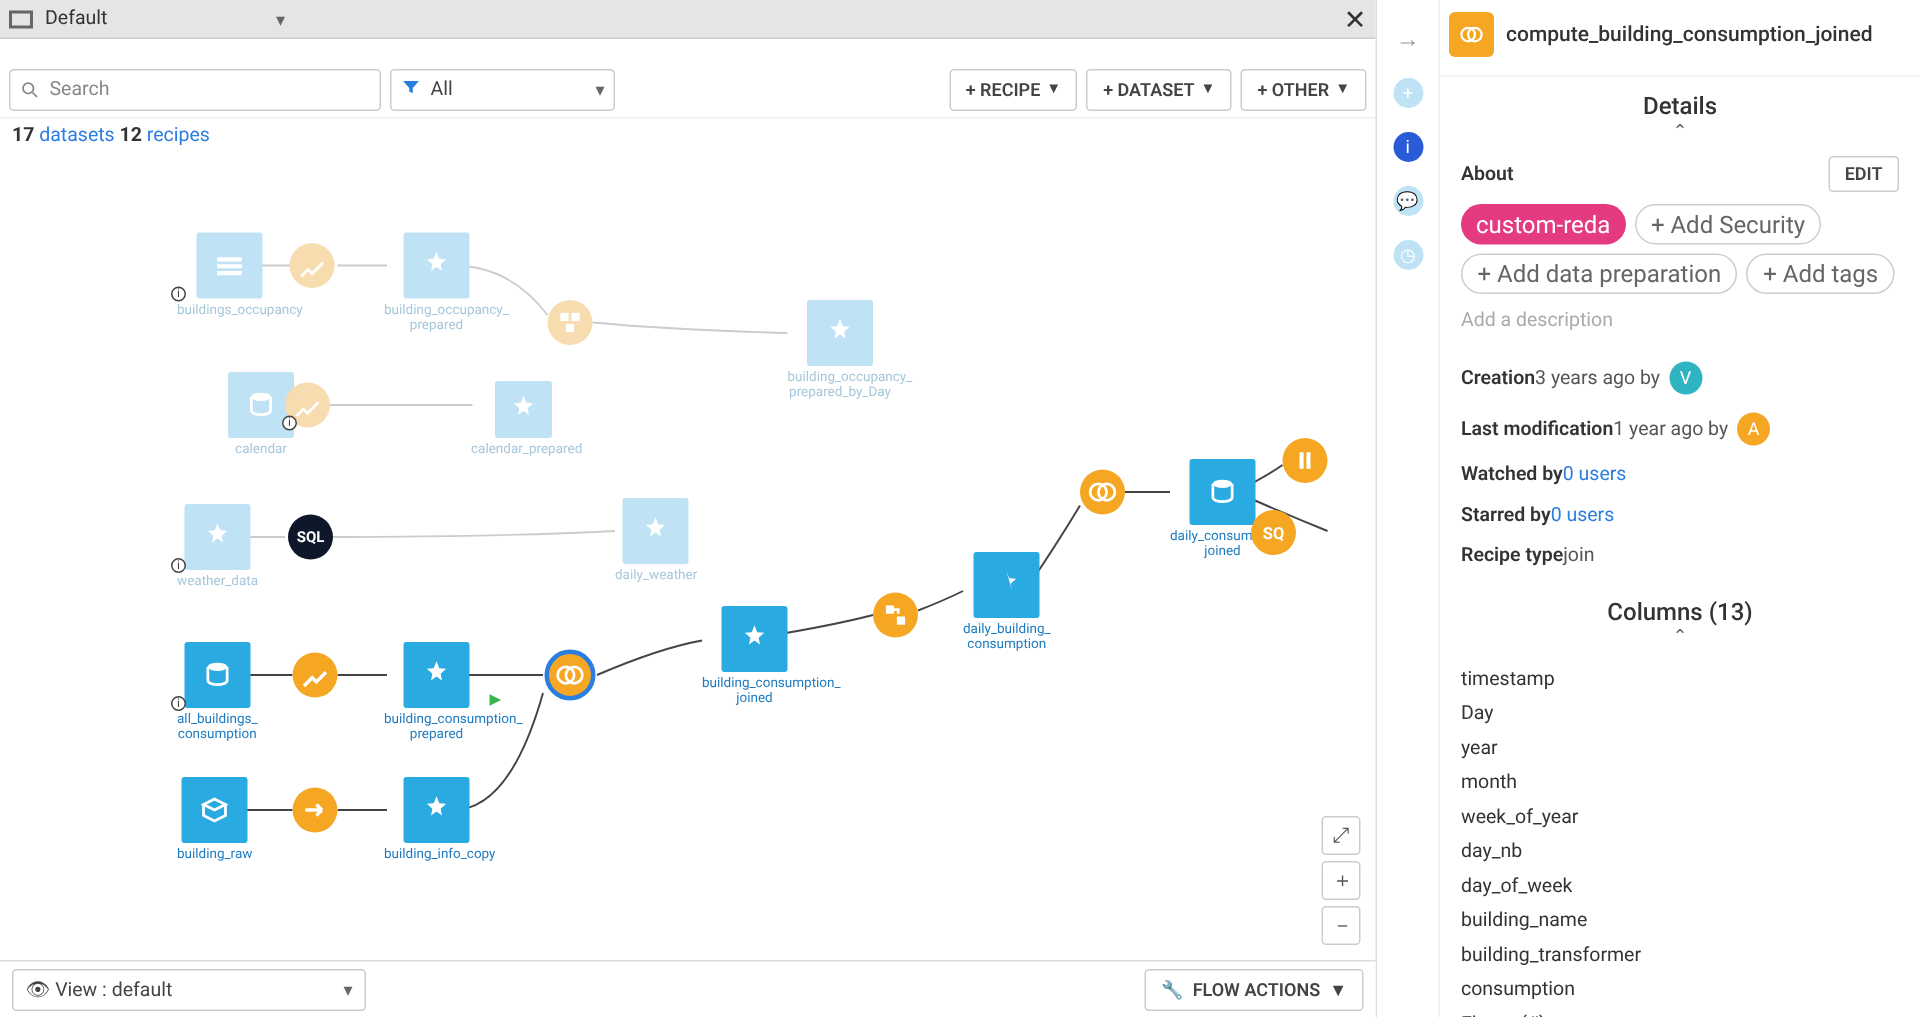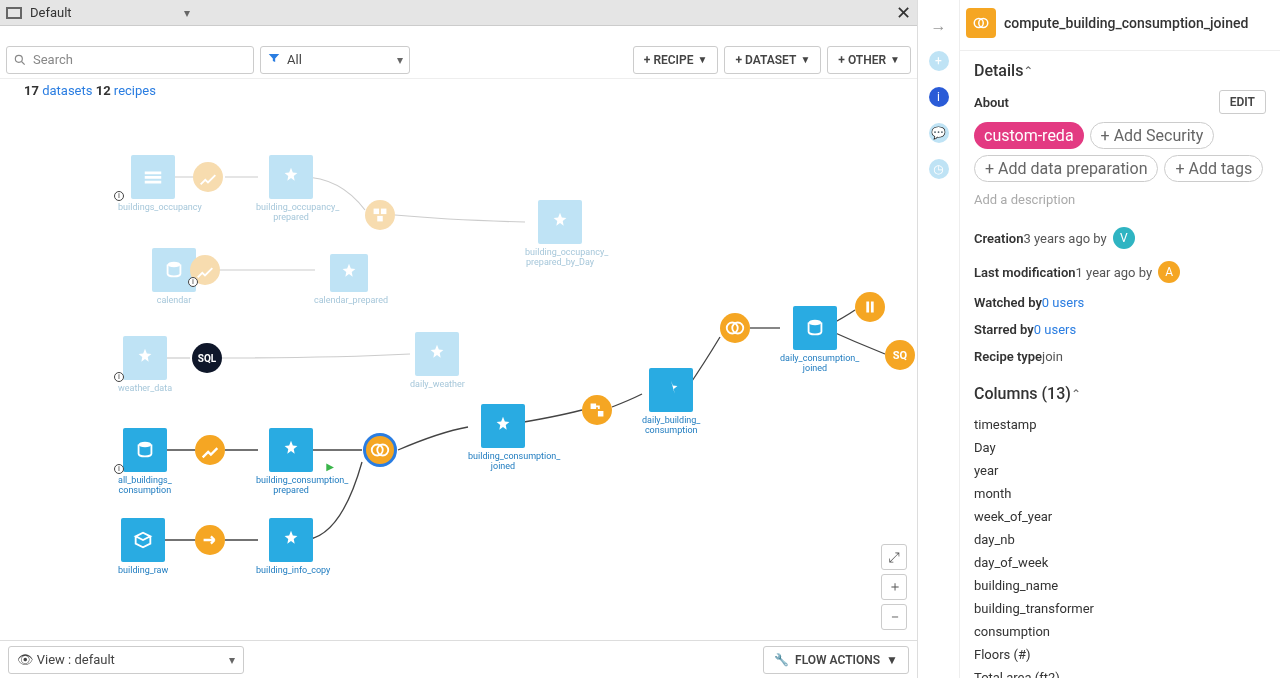--- a/index.html
+++ b/index.html
@@ -11,21 +11,21 @@
   .titlebar .close { margin-left: auto; font-size: 18px; color: #333; cursor: pointer; }
   .toolbar { height: 38px; display: flex; align-items: center; padding: 4px 6px; gap: 6px; border-bottom: 1px solid #eee; margin-top: 15px; }
   .search-wrap { display: flex; align-items: center; border: 1px solid #ccc; border-radius: 3px; height: 28px; width: 248px; padding: 0 6px; color: #888; font-size: 13px; }
   .search-wrap svg { flex: 0 0 14px; }
   .search-wrap span { margin-left: 6px; }
   .filter-wrap { display: flex; align-items: center; border: 1px solid #ccc; border-radius: 3px; height: 28px; width: 150px; padding: 0 6px; color: #444; font-size: 13px; gap: 6px; }
   .filter-wrap .filter-icon { color: #2a7de1; }
   .tool-spacer { flex: 1; }
   .tool-btn { border: 1px solid #ccc; border-radius: 3px; height: 28px; padding: 0 10px; font-size: 12px; font-weight: 600; color: #444; display: flex; align-items: center; gap: 4px; background: #fff; }
   .tool-btn .caret { font-size: 10px; }
-  .counts { padding: 4px 8px; font-size: 13px; color: #333; margin-left: 16px; }
+  .counts { padding: 4px 8px; font-size: 13px; color: #333; }
   .counts a { color: #2a7de1; text-decoration: none; }
   .canvas { flex: 1; position: relative; overflow: hidden; }
   .canvas svg.edges { position: absolute; inset: 0; pointer-events: none; }
   .node { position: absolute; text-align: center; font-size: 9px; color: #3b9bd4; }
   .node .sq { width: 44px; height: 44px; border-radius: 2px; display: flex; align-items: center; justify-content: center; margin: 0 auto 3px; }
   .node .sq.sm { width: 38px; height: 38px; }
   .node.active .sq { background: #29abe2; }
   .node.faded .sq { background: #bfe3f5; }
   .node.faded { color: #a6c7da; }
   .node .lbl { line-height: 1.15; max-width: 70px; margin: 0 auto; }
@@ -42,21 +42,21 @@
   .flow-actions { margin-left:auto; border:1px solid #ccc; border-radius:3px; height:28px; padding:0 10px; font-size:12px; font-weight:600; color:#444; display:flex; align-items:center; gap:6px; background:#fff;}
   
   .rail { width: 42px; background:#fff; display:flex; flex-direction:column; align-items:center; gap:16px; padding-top:16px; border-right:1px solid #eee;}
   .rail .pill { width:20px; height:20px; border-radius:50%; display:flex; align-items:center; justify-content:center; font-size:12px; color:#fff;}
   .rail .arrow { color:#999; font-size:16px; }
   .side { width: 320px; height:100%; overflow:hidden; display:flex; flex-direction:column; font-size:13px; color:#333;}
   .side-header { display:flex; align-items:center; gap:8px; padding:8px 10px 12px 6px; border-bottom:1px solid #eee; }
   .side-header .iconbox { width:30px; height:30px; border-radius:4px; background:#f5a623; display:flex; align-items:center; justify-content:center; }
   .side-header .title { font-size:14px; font-weight:500; color:#333; }
   .side-section { padding: 10px 14px 4px; }
-  .side-section h3 { margin:0 0 10px; font-size:16px; font-weight:500; display:flex; justify-content:flex-start; align-items:center; }
+  .side-section h3 { margin:0 0 10px; font-size:16px; font-weight:500; display:flex; justify-content:flex-end; align-items:center;flex-direction:column; }
   .about-row { display:flex; justify-content:space-between; align-items:center; margin-bottom:8px;}
   .about-row .lbl { font-weight:600; }
   .edit-btn { border:1px solid #ccc; border-radius:3px; padding:4px 10px; font-size:12px; font-weight:600; color:#444; background:#fff;}
   .chips { display:flex; flex-wrap:wrap; gap:6px; margin-bottom:10px;}
   .chip { border-radius: 14px; padding:3px 10px; font-size:16px; display:inline-flex; align-items:center; }
   .chip.pink { background:#e33a82; color:#fff; }
   .chip.ghost { border:1px solid #ccc; color:#666; background:#fff;}
   .desc-placeholder { color:#aaa; margin: 8px 0 14px; }
   .kv { display:flex; justify-content:flex-start; align-items:center; padding:6px 0; font-size:13px; }
   .kv .k { font-weight:600; }
@@ -296,21 +296,21 @@
           </svg>
         </div>
       <div class="lbl" style="color:#1e7bbf">daily_consumption_<br>joined</div>
     </div>
     <div class="recipe orange" style="left:855px; top:190px;">
       <svg viewBox="0 0 24 24">
           <rect x="8" y="6" width="3" height="12" fill="#fff"></rect>
           <rect x="13" y="6" width="3" height="12" fill="#fff"></rect>
         </svg>
     </div>
-    <div class="recipe orange" style="left:885px; top:238px; font-size:11px; color:#fff; font-weight:700;">SQ</div>
+    <div class="recipe orange" style="left:834px; top:238px; font-size:11px; color:#fff; font-weight:700;">SQ</div>
 
     <div class="node active" style="left:118px; top:416px;">
       <div class="sq">
           <svg viewBox="0 0 24 24">
             <path d="M4 8l8-4 8 4-8 4zM4 8v8l8 4 8-4V8" fill="none" stroke="#fff" stroke-width="2"></path>
           </svg>
         </div>
       <div class="lbl" style="color:#1e7bbf">building_raw</div>
     </div>
     <div class="recipe orange" style="left:195px; top:423px;">

